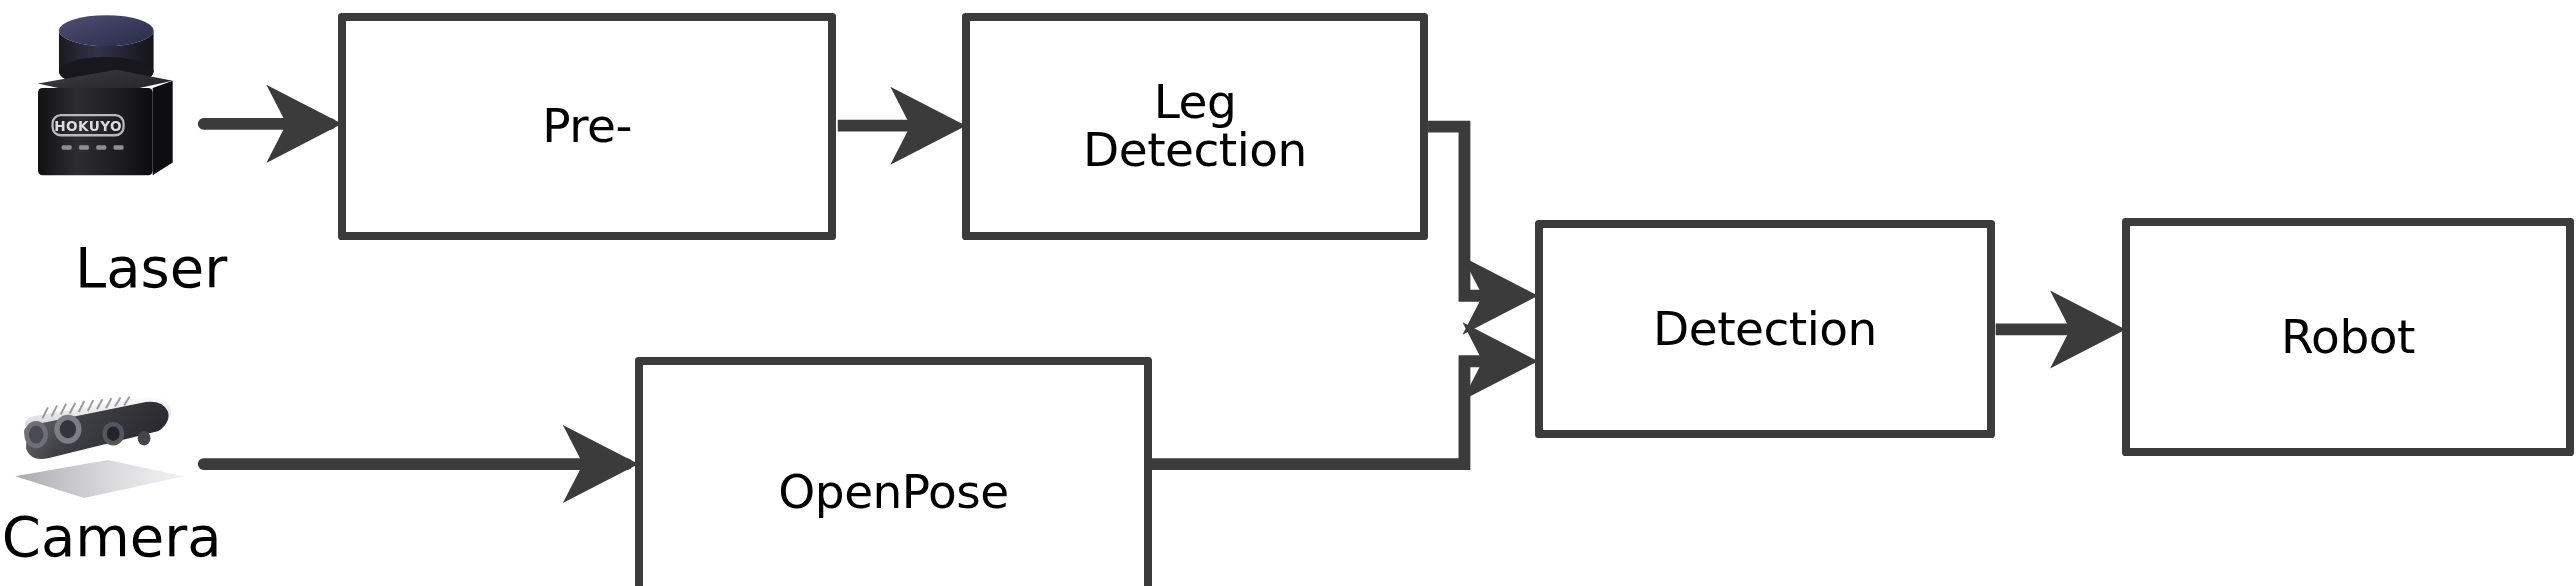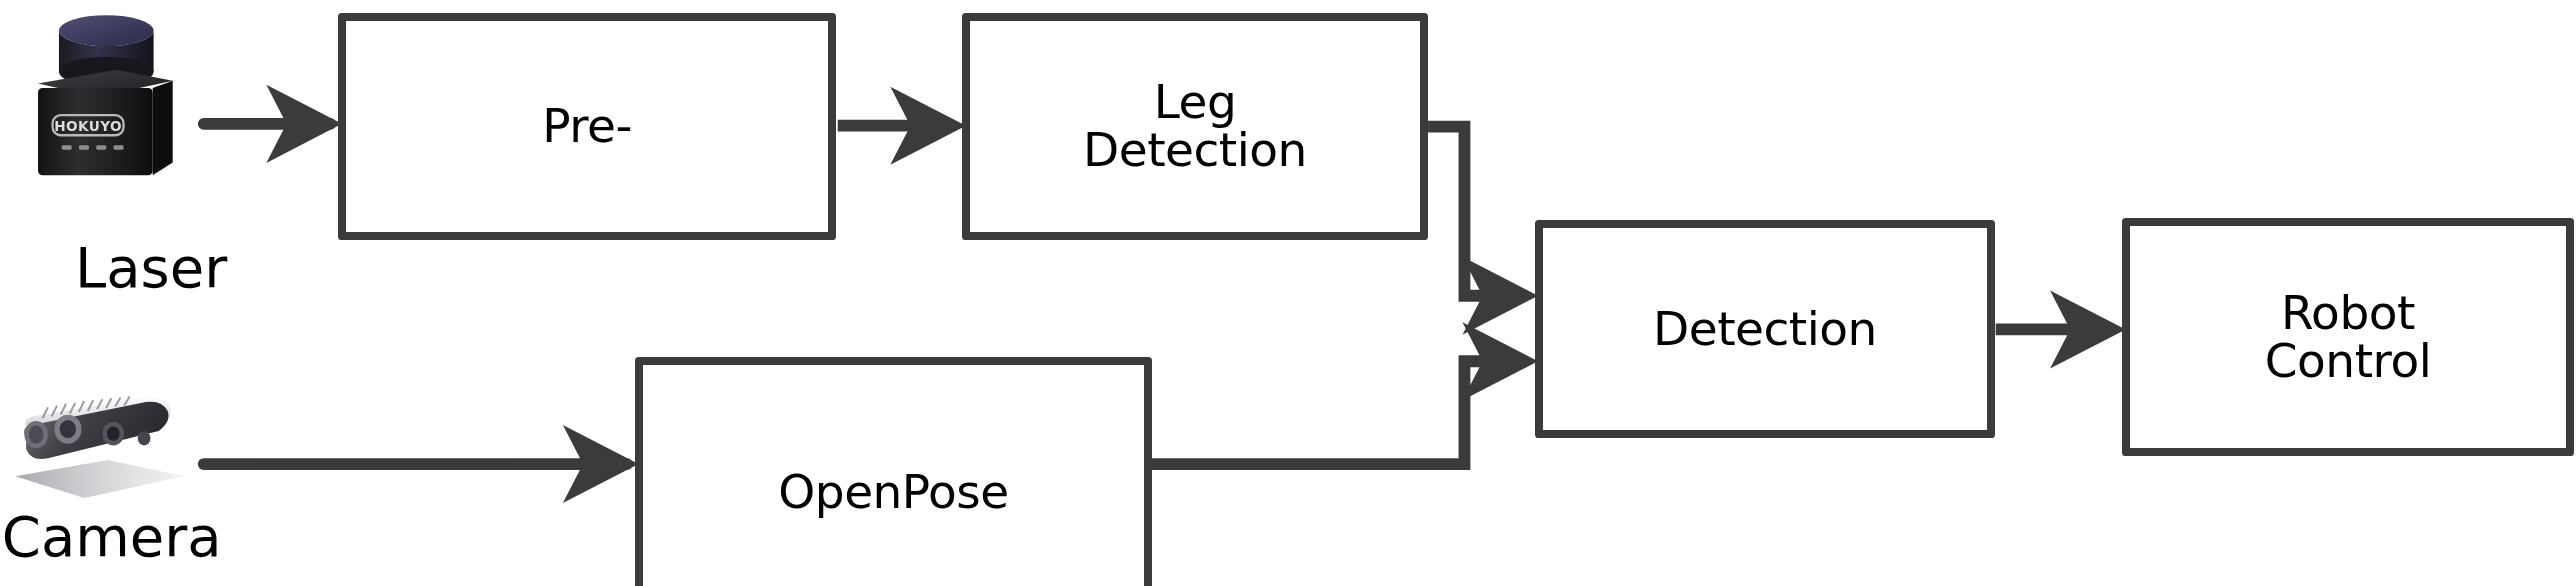--- a/index.html
+++ b/index.html
@@ -209,18 +209,17 @@
 
   <div class="node" style="left:1535px; top:220px; width:460px; height:218px;">
     <span class="label">
       <span class="ln">Detection</span>
     </span>
   </div>
 
   <div class="node" style="left:2122px; top:218px; width:452px; height:238px;">
     <span class="label">
       <span class="ln">Robot</span>
-      <span class="ln">Control</span>
     </span>
   </div>
 
 </div>
 
 
 </body></html>

